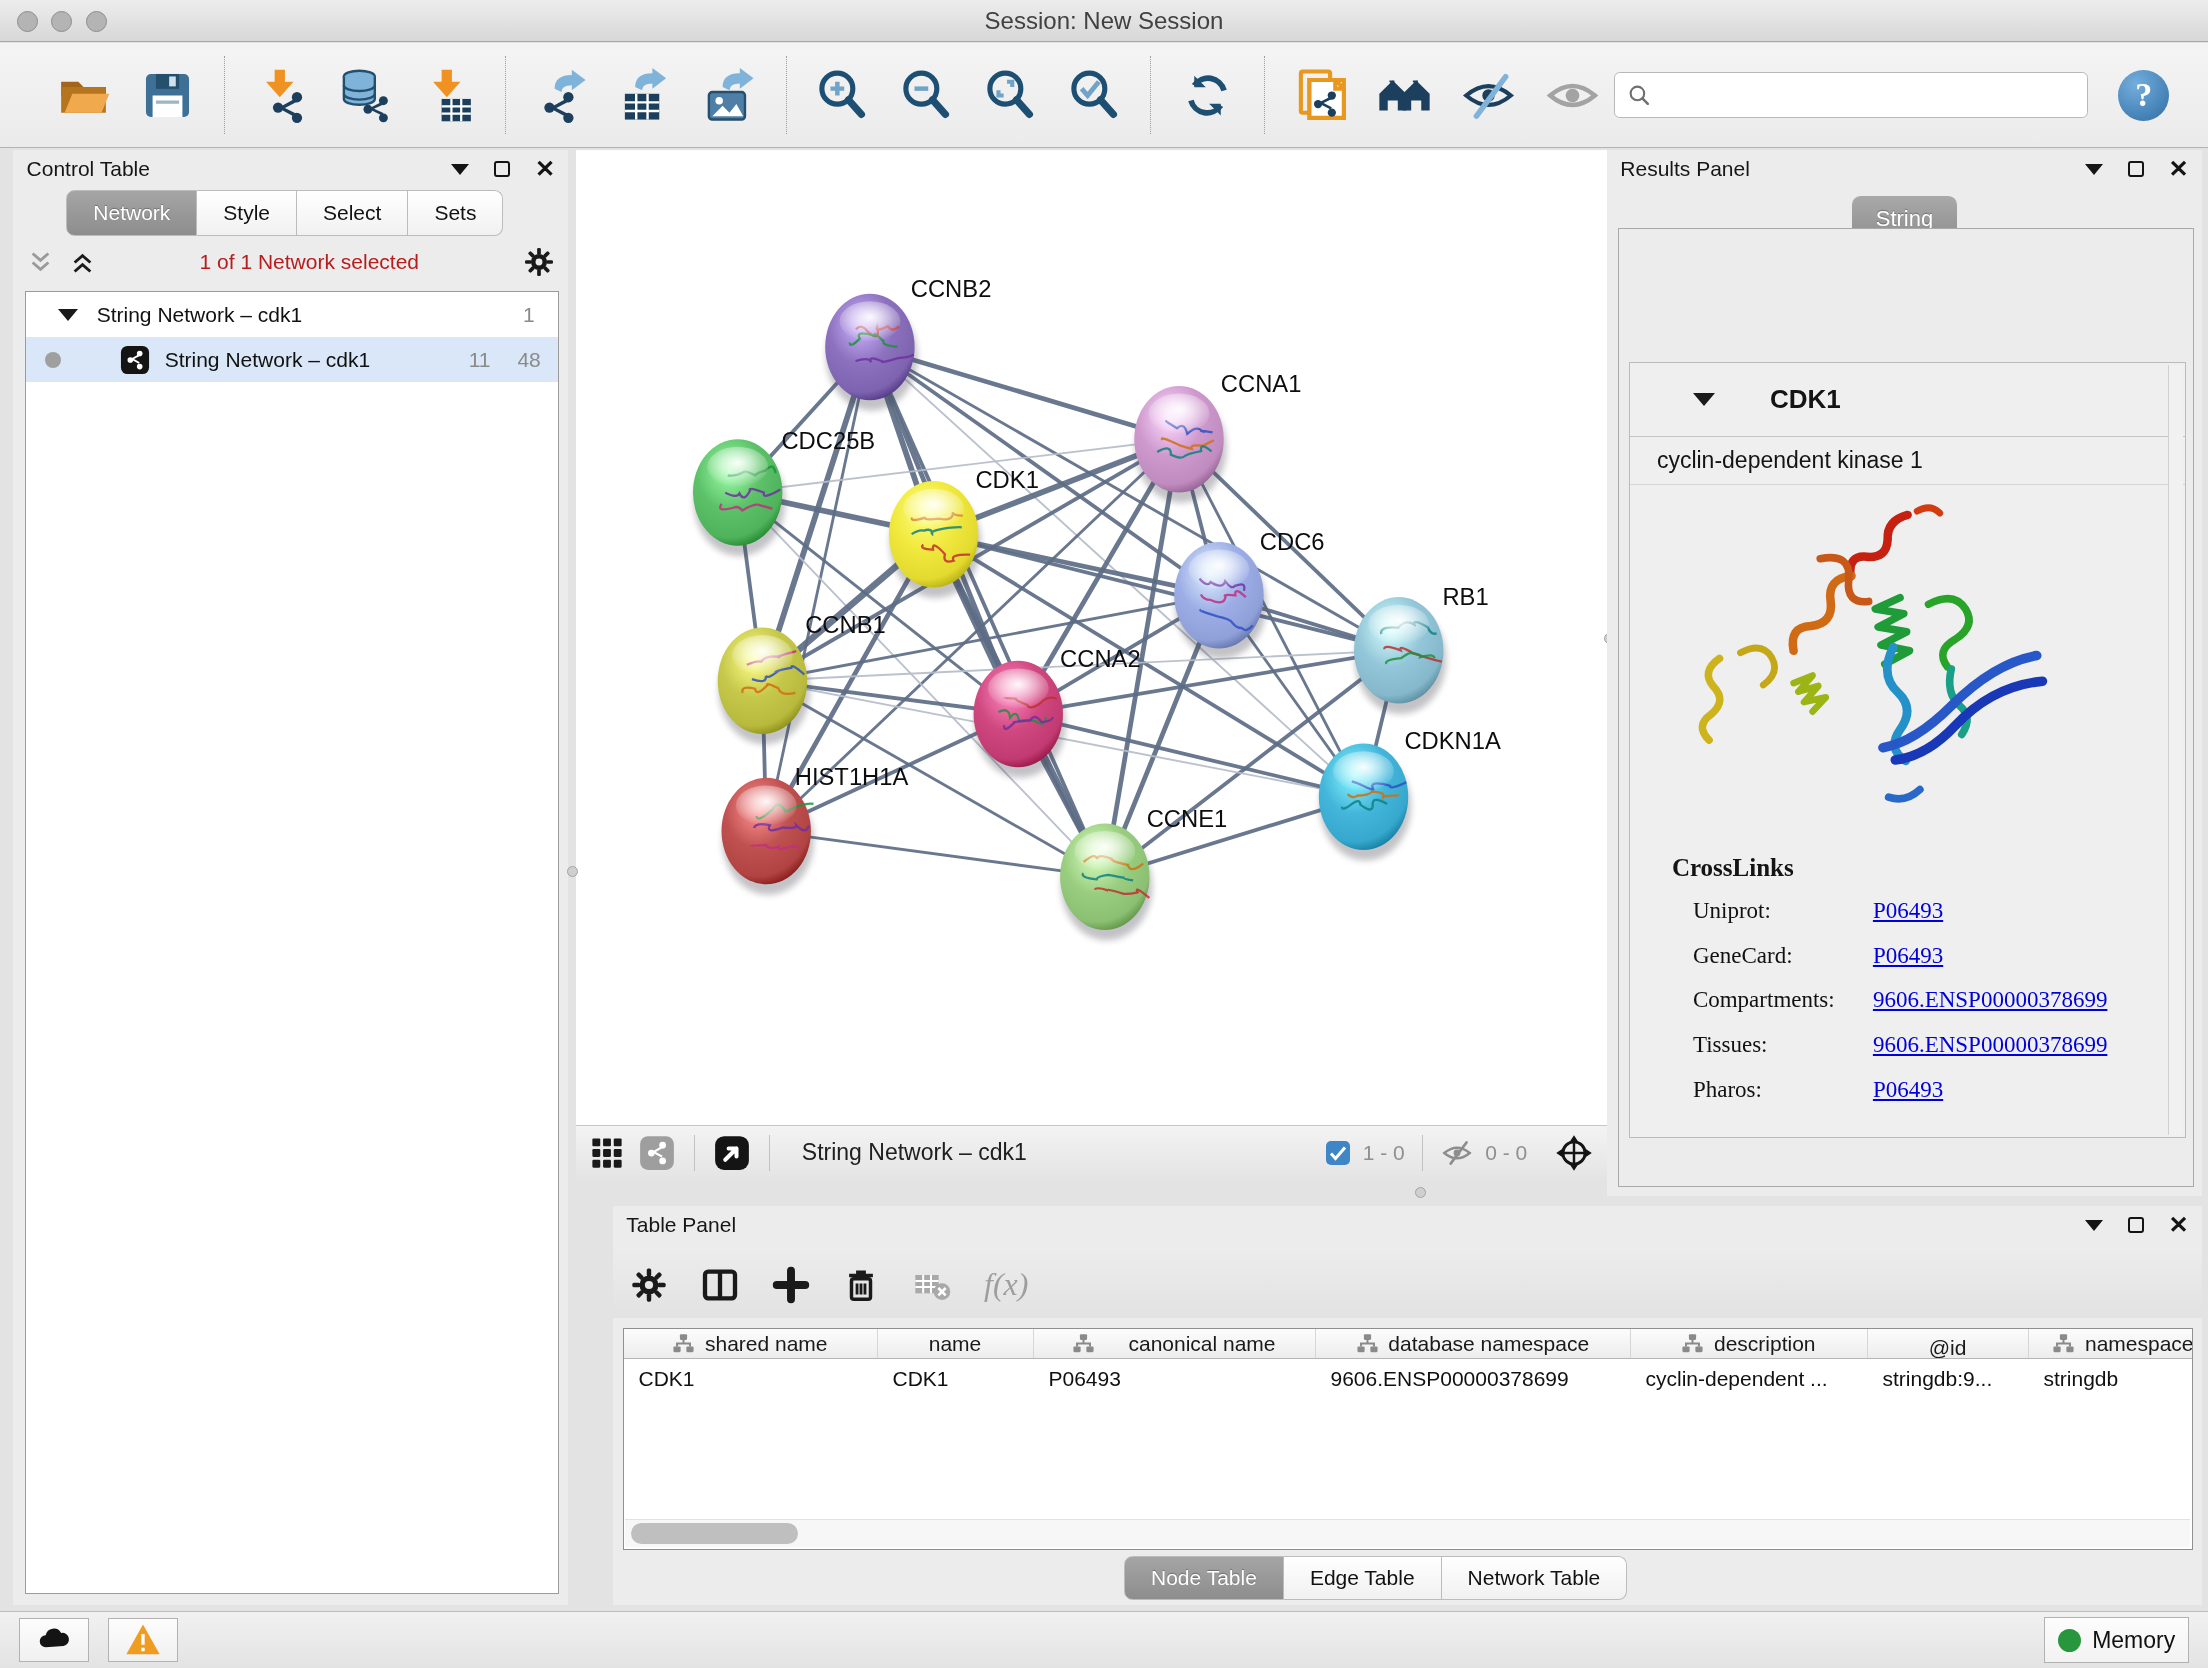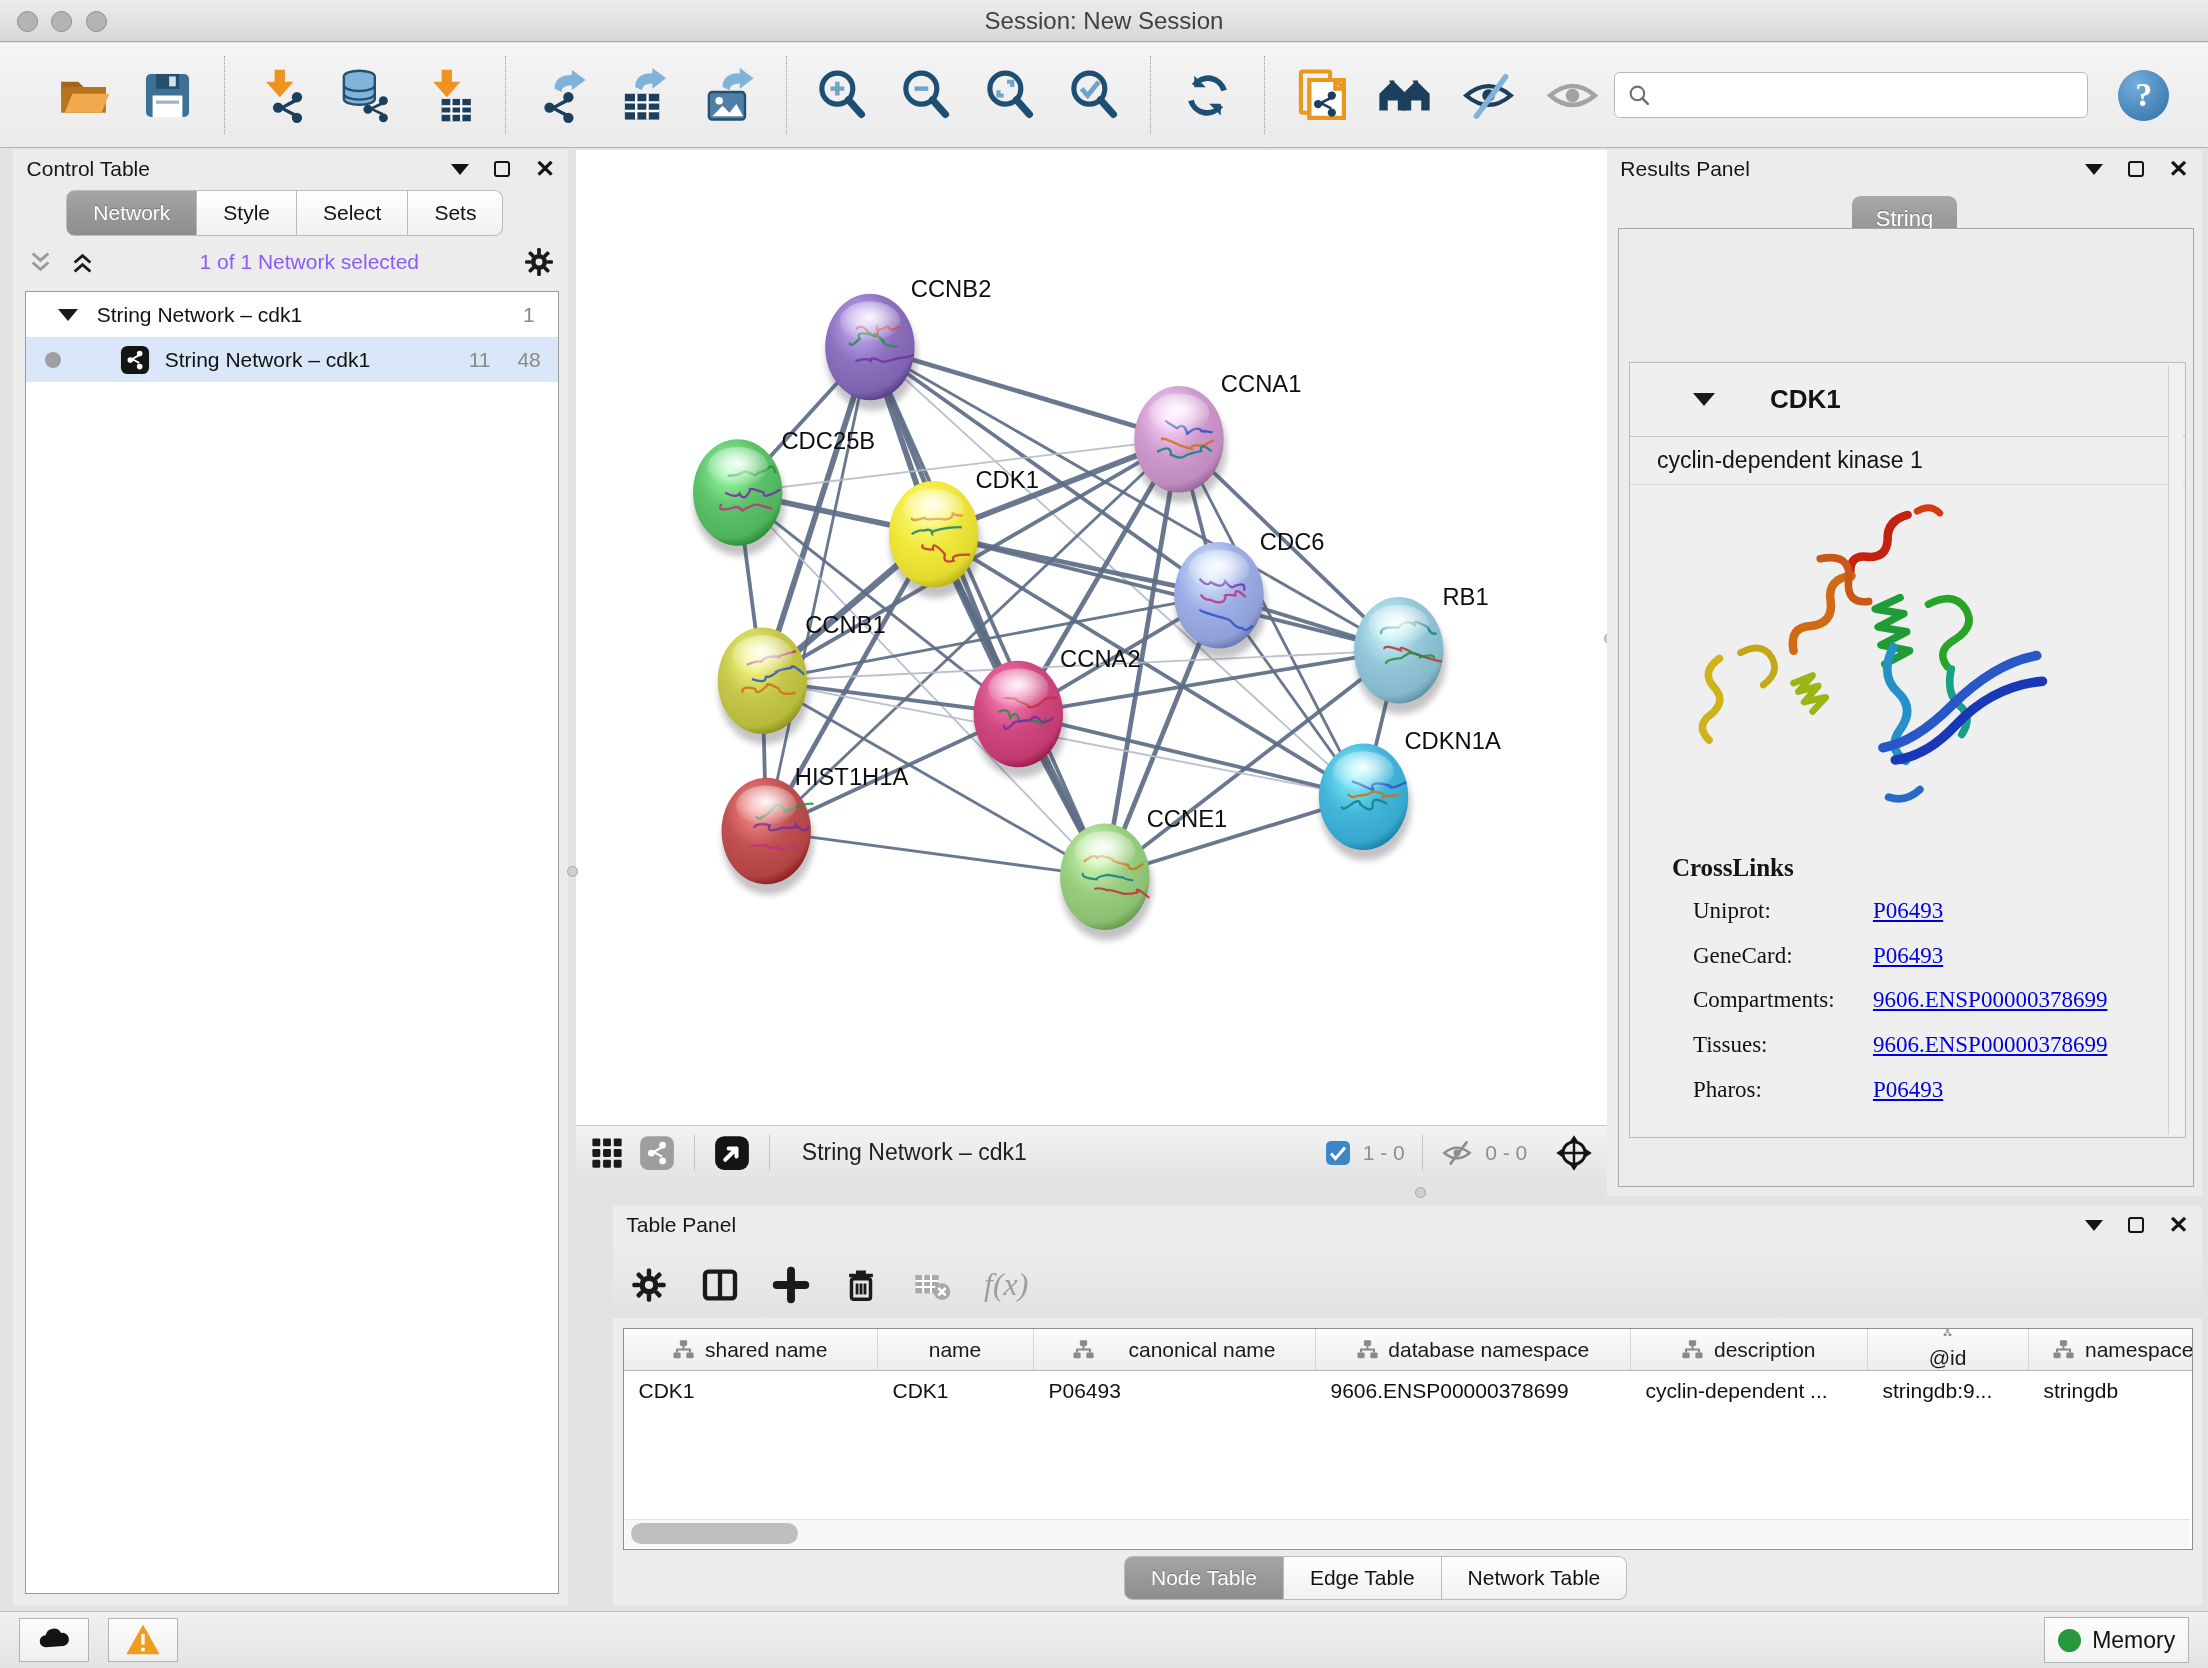--- a/index.html
+++ b/index.html
@@ -23,21 +23,21 @@
 .ic-collapse{width:0;height:0;border-left:9.5px solid transparent;border-right:9.5px solid transparent;border-top:11.4px solid #141414}
 .ic-float{width:16px;height:16px;border:2.4px solid #141414;border-radius:2.9px}
 .ic-close{font-size:24px;font-weight:700;color:#141414;line-height:1}
 
 #ct-tabs{position:absolute;left:53px;top:40px;display:flex}
 .tabbtn{height:46px;line-height:44px;padding:0 26px;font-size:21px;background:linear-gradient(#ffffff,#f1f1f1);border:1px solid #bcbcbc;border-left-width:0;color:#111}
 #ct-tabs .tabbtn:first-child,#tp-tabs .tabbtn:first-child{border-left-width:1px;border-radius:8.6px 0 0 8.6px}
 #ct-tabs .tabbtn:last-child,#tp-tabs .tabbtn:last-child{border-radius:0 8.6px 8.6px 0}
 .tab-active{background:linear-gradient(#a5a5a5,#8d8d8d) !important;color:#fff !important;text-shadow:0 -1px 1px rgba(0,0,0,.3)}
 .selrow{position:absolute;left:13.3px;top:91px;right:13.3px;height:42px;display:flex;align-items:center;font-size:21px}
-.selrow .stat{flex:1;text-align:center;color:#8b5cf6}
+.selrow .stat{flex:1;text-align:center;color:#b91c1c}
 .listbox{position:absolute;left:11.4px;top:141px;right:9.5px;bottom:11.4px;background:#fff;border:1.9px solid #9b9b9b;overflow:hidden}
 .lrow{height:45px;display:flex;align-items:center;font-size:21px;color:#111}
 .lrow .count{color:#8a8a8a}
 .lrow.selected{background:#d9e7f8}
 
 .canvas{position:absolute;left:576px;top:150px;width:1031px;height:975px;background:#fff}
 .netbar{position:absolute;left:576px;top:1125px;width:1031px;height:54px;background:linear-gradient(#f3f3f3,#e4e4e4);border-top:1px solid #c6c6c6;display:flex;align-items:center;padding:0 13.3px;gap:13.3px}
 .nb-sep{width:0;height:36px;border-left:1px solid #c2c2c2;margin:0 5.7px}
 .nb-title{font-size:23px;color:#202020;margin-left:13.3px}
 .nb-count{font-size:21px;color:#8f8f8f}
@@ -45,21 +45,21 @@
 
 .rbox{position:absolute;border:1.4px solid #a9a9a9;background:#ececec}
 .rbtn{position:absolute;height:44px;background:linear-gradient(#ffffff,#f3f3f3);border:1.4px solid #b1b1b1;border-radius:7.6px;font-size:22px;display:flex;align-items:center;justify-content:center;color:#111}
 .stringtab{position:absolute;left:245px;top:46px;width:105px;height:46px;border-radius:8.6px;background:linear-gradient(#a9a9a9,#8e8e8e);color:#fff;font-size:22px;display:flex;align-items:center;justify-content:center;text-shadow:0 -1px 1px rgba(0,0,0,.3)}
 .xrow{position:absolute;left:0;width:100%;height:38px;font-family:"Liberation Serif",serif;font-size:23px;display:flex}
 .xlab{margin-left:63px;color:#111}
 .xval{position:absolute;left:243px;color:#0000dd;text-decoration:underline;cursor:pointer}
 
 .tp-toolbar{position:absolute;left:0;top:45px;right:0;height:67px;background:linear-gradient(#ececec,#e2e2e2);display:flex;align-items:center;padding:0 17px;gap:32px}
 .tbl{position:absolute;left:9.5px;top:122px;right:9.5px;bottom:55px;background:#fff;border:1.9px solid #8f8f8f;overflow:hidden}
-.thead{display:flex;background:linear-gradient(#fcfcfc,#ededed);border-bottom:1.9px solid #b5b5b5;height:42px}
+.thead{display:flex;background:linear-gradient(#fcfcfc,#ededed);border-bottom:1.9px solid #b5b5b5;height:30px}
 .th{display:flex;align-items:center;justify-content:center;gap:9.5px;font-size:21px;color:#1a1a1a;border-right:1px solid #d6d6d6;flex:none;overflow:hidden;white-space:nowrap}
 .trow{display:flex;height:40px}
 .td{font-size:21px;line-height:40px;padding:0 15px;flex:none;overflow:hidden;white-space:nowrap;color:#111}
 .hscroll{position:absolute;left:1.9px;right:1.9px;bottom:1.9px;height:28.5px;background:#f7f7f7;border-top:1px solid #e2e2e2}
 .hthumb{position:absolute;left:5.7px;top:3.8px;width:167px;height:21px;background:#bfbfbf;border-radius:10.5px}
 #tp-tabs{position:absolute;left:511px;bottom:5px;display:flex}
 #tp-tabs .tabbtn{height:44px;line-height:42px}
 
 .statusbar{position:absolute;left:0;top:1611px;width:2208px;height:57px;background:linear-gradient(#f1f1f1,#e3e3e3);border-top:1.4px solid #bdbdbd;display:flex;align-items:center;padding:0 19px}
 .sbtn{width:70px;height:44px;background:linear-gradient(#fdfdfd,#f0f0f0);border:1.9px solid #b2b2b2;display:flex;align-items:center;justify-content:center;margin-right:19px}

